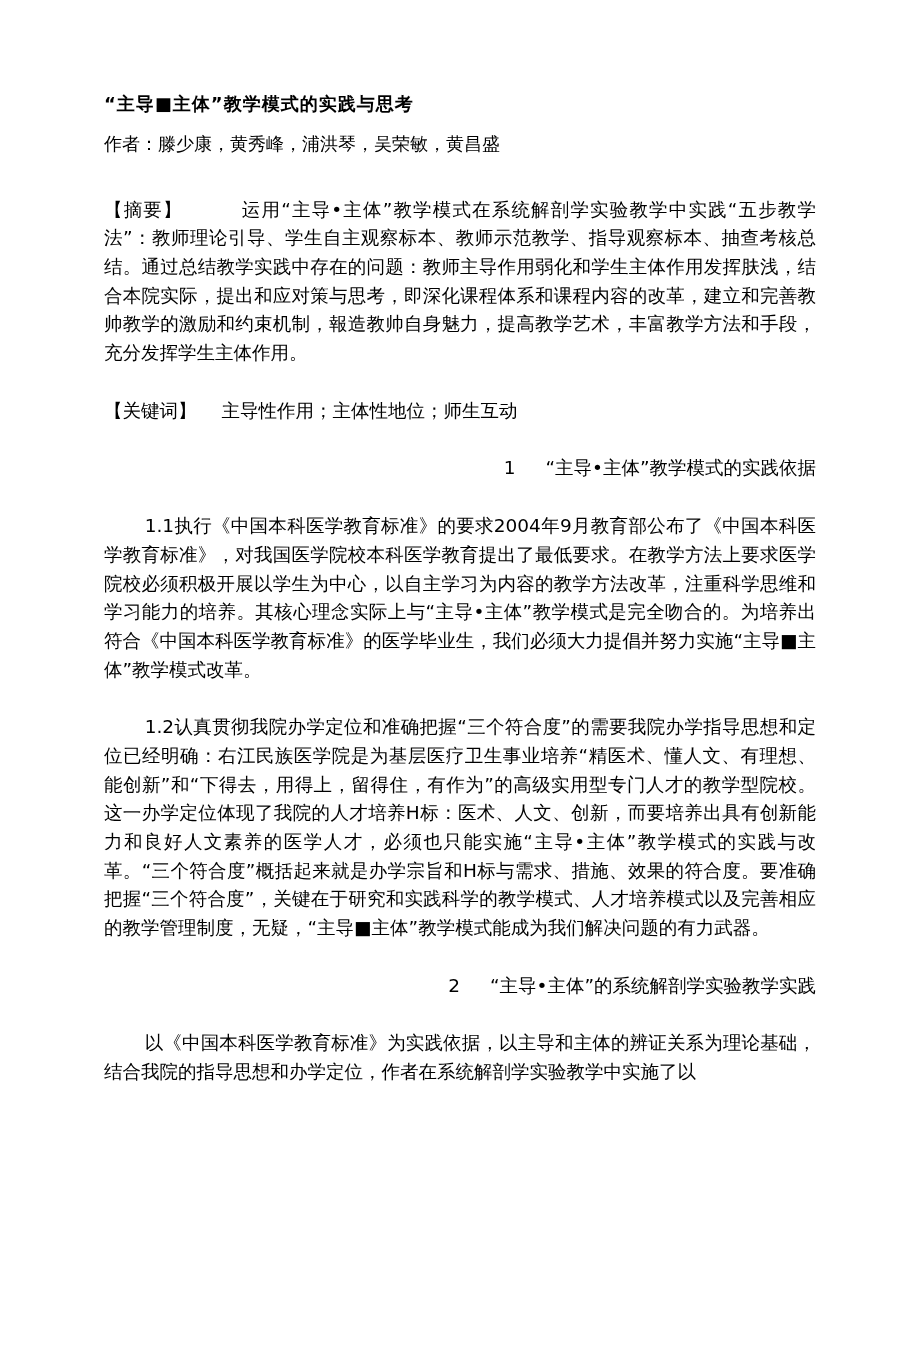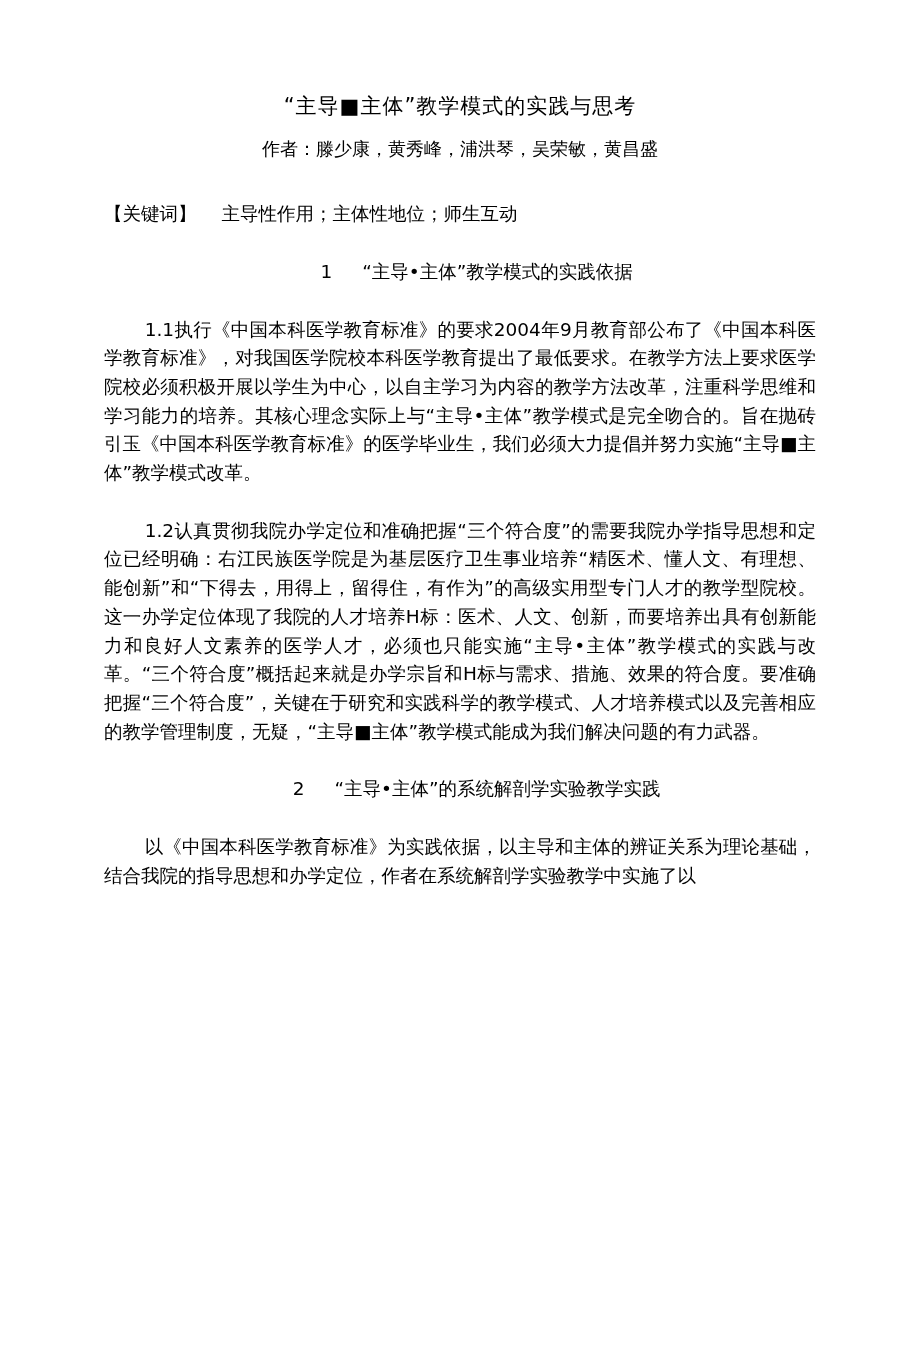--- a/index.html
+++ b/index.html
@@ -15,28 +15,27 @@
     box-sizing: border-box;
     padding: 90px 104px 60px 104px;
     background: #ffffff;
     color: #000000;
     font-family: "DejaVu Sans", "Liberation Sans", sans-serif;
     font-size: 18.5px;
     line-height: 1.55;
   }
   .doc-title {
     margin: 0 0 12px 0;
-    text-align: center;
-    font-size: 21px;
-    font-weight: normal;
+    font-size: 18px;
+    font-weight: bold;
     letter-spacing: 1px;
   }
   .authors {
     margin: 0 0 38px 0;
-    text-align: center;
+    text-align: left;
     font-size: 18px;
   }
   p.block {
     margin: 0 0 29px 0;
     text-align: justify;
     word-break: break-all;
   }
   p.block:last-child {
     margin-bottom: 12px;
   }
@@ -49,47 +48,50 @@
   .abstract-spacer {
     display: inline-block;
     width: 58px;
   }
   .keywords-label {
     margin-right: 25px;
   }
   .heading {
     margin: 0 0 29px 0;
     padding-left: 1.8em;
-    text-align: center;
+    text-align: right;
   }
   .heading .hnum {
     display: inline-block;
     margin-right: 30px;
   }
 </style>
 </head>
 <body>
 
 <div class="page">
 
   <h1 class="doc-title">“主导■主体”教学模式的实践与思考</h1>
 
   <div class="authors">作者：滕少康，黄秀峰，浦洪琴，吴荣敏，黄昌盛</div>
 
+  <p class="block">
+    <span class="abstract-label">【摘要】</span><span class="abstract-spacer"></span><span>运用“主导•主体”教学模式在系统解剖学实验教学中实践“五步教学法”：教师理论引导、学生自主观察标本、教师示范教学、指导观察标本、抽查考核总结。通过总结教学实践中存在的问题：教师主导作用弱化和学生主体作用发挥肤浅，结合本院实际，提出和应对策与思考，即深化课程体系和课程内容的改革，建立和完善教帅教学的激励和约束机制，報造教帅自身魅力，提高教学艺术，丰富教学方法和手段，充分发挥学生主体作用。</span>
+  </p>
 
   <p class="block">
     <span class="keywords-label">【关键词】</span><span>主导性作用；主体性地位；师生互动</span>
   </p>
 
 
   <p class="heading">
     <span class="hnum">1</span><span>“主导•主体”教学模式的实践依据</span>
   </p>
 
-  <p class="block indent">1.1执行《中国本科医学教育标准》的要求2004年9月教育部公布了《中国本科医学教育标准》，对我国医学院校本科医学教育提出了最低要求。在教学方法上要求医学院校必须积极开展以学生为中心，以自主学习为内容的教学方法改革，注重科学思维和学习能力的培养。其核心理念实际上与“主导•主体”教学模式是完全吻合的。旨在抛砖引玉《中国本科医学教育标准》的医学毕业生，我们必须大力提倡并努力实施“主导■主体”教学模式改革。</p>
+  <p class="block indent">1.1执行《中国本科医学教育标准》的要求2004年9月教育部公布了《中国本科医学教育标准》，对我国医学院校本科医学教育提出了最低要求。在教学方法上要求医学院校必须积极开展以学生为中心，以自主学习为内容的教学方法改革，注重科学思维和学习能力的培养。其核心理念实际上与“主导•主体”教学模式是完全吻合的。为培养出符合《中国本科医学教育标准》的医学毕业生，我们必须大力提倡并努力实施“主导■主体”教学模式改革。</p>
 
   <p class="block indent">1.2认真贯彻我院办学定位和准确把握“三个符合度”的需要我院办学指导思想和定位已经明确：右江民族医学院是为基层医疗卫生事业培养“精医术、懂人文、有理想、能创新”和“下得去，用得上，留得住，有作为”的高级实用型专门人才的教学型院校。这一办学定位体现了我院的人才培养H标：医术、人文、创新，而要培养出具有创新能力和良好人文素养的医学人才，必须也只能实施“主导•主体”教学模式的实践与改革。“三个符合度”概括起来就是办学宗旨和H标与需求、措施、效果的符合度。要准确把握“三个符合度”，关键在于研究和实践科学的教学模式、人才培养模式以及完善相应的教学管理制度，无疑，“主导■主体”教学模式能成为我们解决问题的有力武器。</p>
 
   <p class="heading">
     <span class="hnum">2</span><span>“主导•主体”的系统解剖学实验教学实践</span>
   </p>
 
   <p class="block indent">以《中国本科医学教育标准》为实践依据，以主导和主体的辨证关系为理论基础，结合我院的指导思想和办学定位，作者在系统解剖学实验教学中实施了以</p>
 
 </div>

